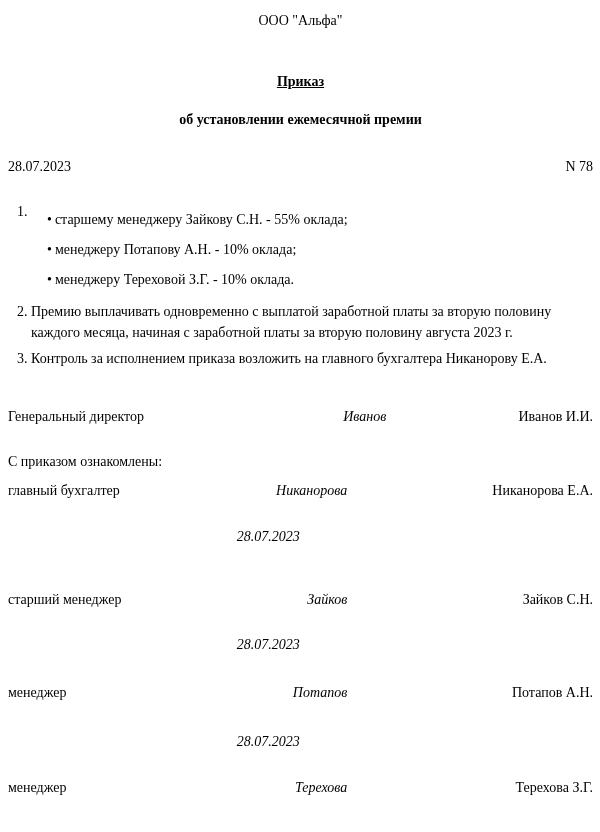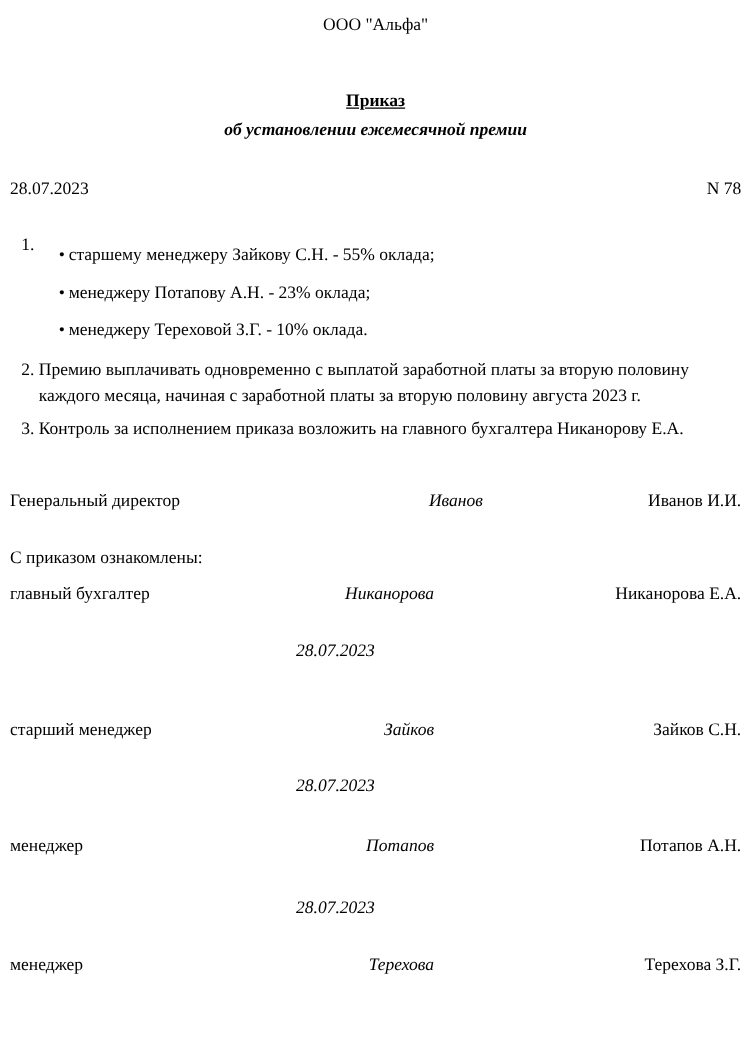--- a/index.html
+++ b/index.html
@@ -38,37 +38,37 @@
 </style>
 </head>
 <body>
 
 <div class="page">
 
   <p class="center">ООО "Альфа"</p>
 
   <p class="center bold" style="margin-top:40px;text-decoration:underline;">Приказ</p>
 
-  <p class="center bold" style="margin-top:2px;font-style:italic;">об установлении ежемесячной премии</p>
+  <p class="center bold" style="margin-top:17px;">об установлении ежемесячной премии</p>
 
   <div class="meta-row" style="margin-top:26px;">
     <span>28.07.2023</span>
     <span>N 78</span>
   </div>
 
   <div class="item" style="margin-top:24px;">
     <span class="num">1.</span>
     <div class="itext">
       <div class="bullet" style="margin-top:8px;">
         <span class="dot">•</span>
         <span>старшему менеджеру Зайкову С.Н. - 55% оклада;</span>
       </div>
       <div class="bullet" style="margin-top:9px;">
         <span class="dot">•</span>
-        <span>менеджеру Потапову А.Н. - 23% оклада;</span>
+        <span>менеджеру Потапову А.Н. - 10% оклада;</span>
       </div>
       <div class="bullet" style="margin-top:9px;">
         <span class="dot">•</span>
         <span>менеджеру Тереховой З.Г. - 10% оклада.</span>
       </div>
     </div>
   </div>
 
   <div class="item" style="margin-top:11px;">
     <span class="num">2.</span>

